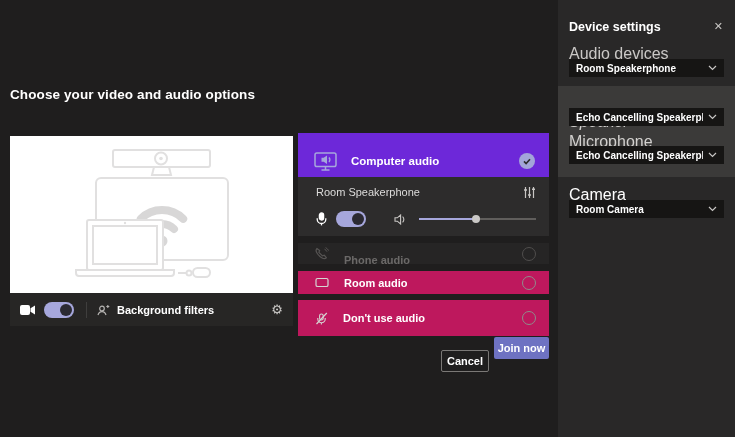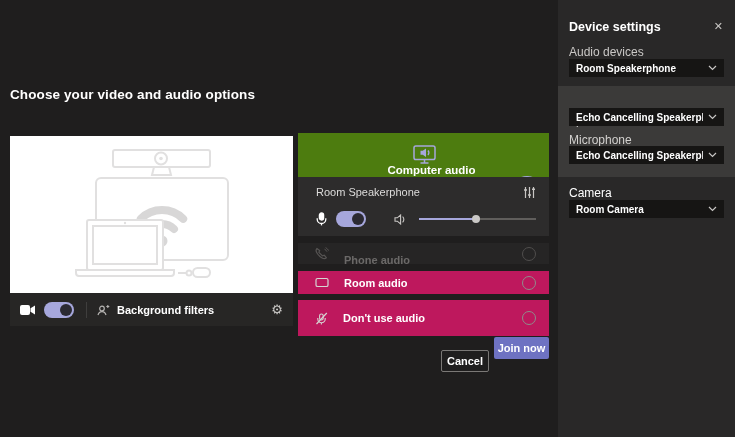--- a/index.html
+++ b/index.html
@@ -21,22 +21,22 @@
   .gear{margin-left:auto;color:#c8c6c4;font-size:13px;line-height:1;cursor:pointer;}
 
   
   .toggle{position:relative;width:30px;height:16px;border-radius:9px;background:#a6a7dc;
           display:inline-block;margin-left:9px;cursor:pointer;flex:none;}
   .toggle .knob{position:absolute;top:2px;right:2px;width:12px;height:12px;border-radius:50%;
                 background:#2b2a33;}
 
   
   .card{box-sizing:border-box;}
-  .opt-computer{left:298px;top:133px;width:251px;height:44px;background:#4d7c0f;
-                display:flex;align-items:center;padding:12px 14px 0 16px;cursor:pointer;flex-direction:column;}
+  .opt-computer{left:298px;top:133px;width:251px;height:44px;background:#6d28d9;
+                display:flex;align-items:center;padding:12px 14px 0 16px;cursor:pointer;}
   .opt-computer .lbl{color:#fff;font-size:11.5px;font-weight:700;margin-left:14px;}
   .check-circle{margin-left:auto;width:16px;height:16px;border-radius:50%;background:#a3a5d9;
                 display:flex;align-items:center;justify-content:center;}
   .opt-settings{left:298px;top:177px;width:251px;height:59px;background:#2d2c2c;}
   .device-name{position:absolute;left:18px;top:9px;color:#dddcdb;font-size:11px;font-weight:400;}
   .eq-btn{position:absolute;right:13px;top:8px;cursor:pointer;}
   .controls-row{position:absolute;left:18px;top:32px;right:13px;height:20px;
                 display:flex;align-items:center;}
   .slider{position:relative;width:131px;height:14px;margin-left:12px;cursor:pointer;}
   .slider .track{position:absolute;left:0;right:0;top:6px;height:2px;background:#605e5c;}
@@ -58,21 +58,21 @@
   .btn{display:flex;align-items:center;justify-content:center;font-size:11px;font-weight:700;
        border-radius:2px;cursor:pointer;box-sizing:border-box;}
   .btn-cancel{left:441px;top:350px;width:48px;height:22px;background:#1f1e1e;
               border:1px solid #7a7876;color:#fff;}
   .btn-join{left:494px;top:337px;width:55px;height:22px;background:#6e72c2;color:#fff;}
 
   
   .settings-panel{left:558px;top:0;width:177px;height:437px;background:#292828;}
   .ds-title{position:absolute;left:11px;top:20px;color:#fff;font-size:12.5px;font-weight:700;}
   .ds-close{position:absolute;right:12px;top:20px;color:#c8c6c4;font-size:11px;cursor:pointer;}
-  .ds-label{position:absolute;left:11px;color:#cac8c6;font-size:12px;}
+  .ds-label{position:absolute;left:11px;color:#cac8c6;font-size:16px;}
   .ds-group{position:absolute;left:0;top:86px;width:177px;height:91px;background:#3b3a39;}
   .ds-group .ds-label{color:#d2d0ce;}
   .dd{position:absolute;left:11px;width:155px;height:18px;background:#161514;
       display:flex;align-items:center;justify-content:space-between;padding:0 7px;
       box-sizing:border-box;cursor:pointer;}
   .dd .val{color:#fff;font-size:10px;font-weight:700;white-space:nowrap;overflow:hidden;}
   .chev{flex:none;margin-left:5px;}
 </style>
 </head>
 <body>

